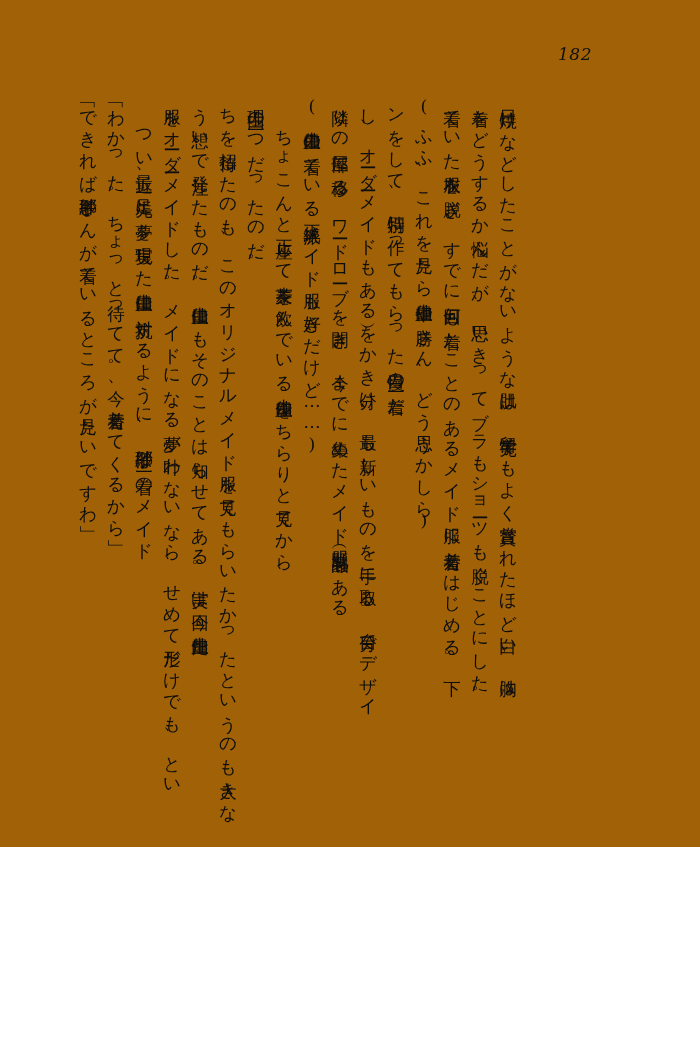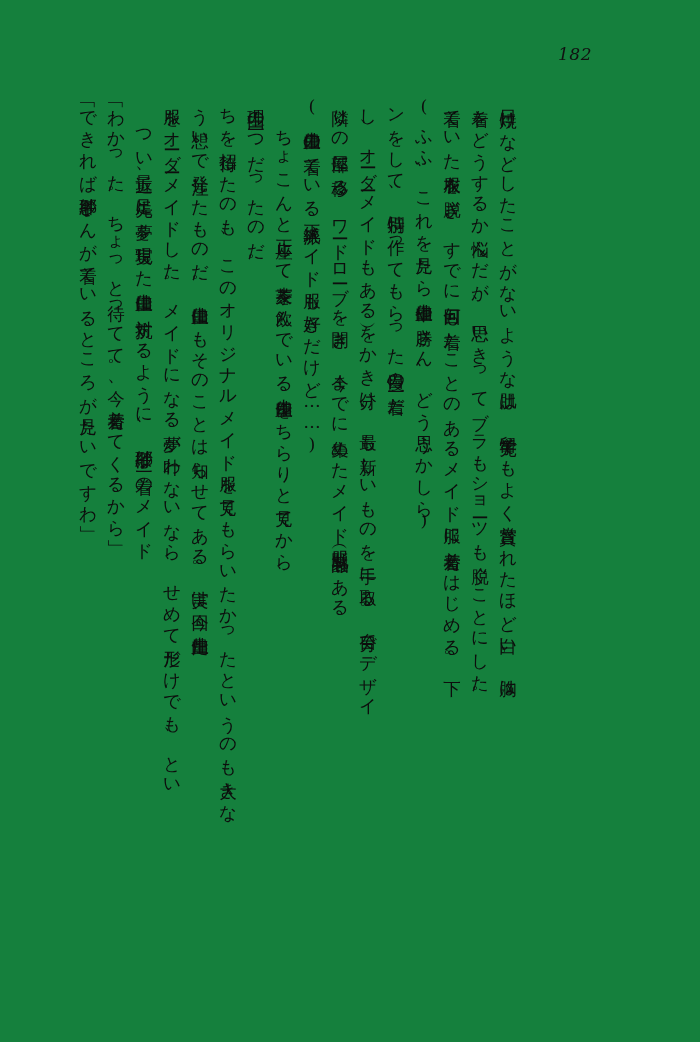--- a/index.html
+++ b/index.html
@@ -6,22 +6,22 @@
     margin: 0;
     padding: 0;
     background: #ffffff;
   }
   body {
     font-family: "DejaVu Serif", "Liberation Serif", serif;
   }
   .page {
     position: relative;
     width: 700px;
-    height: 1042px;
-    background: #15803d;
+    height: 847px;
+    background: #a16207;
     overflow: hidden;
     box-sizing: border-box;
   }
   
   .page-number {
     position: absolute;
     top: 44px;
     right: 108px;
     font-family: "DejaVu Serif", "Liberation Serif", serif;
     font-size: 17px;

